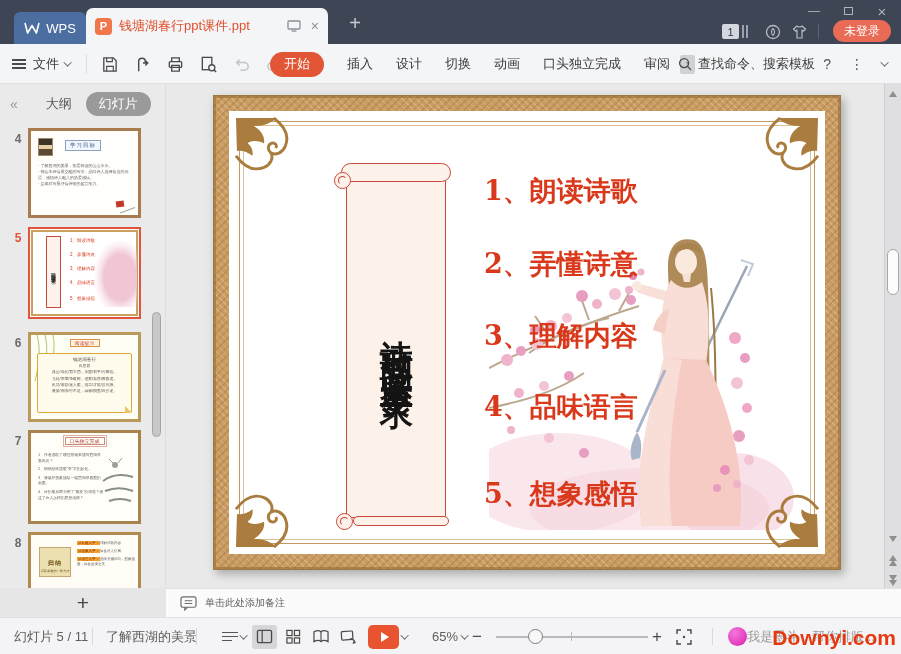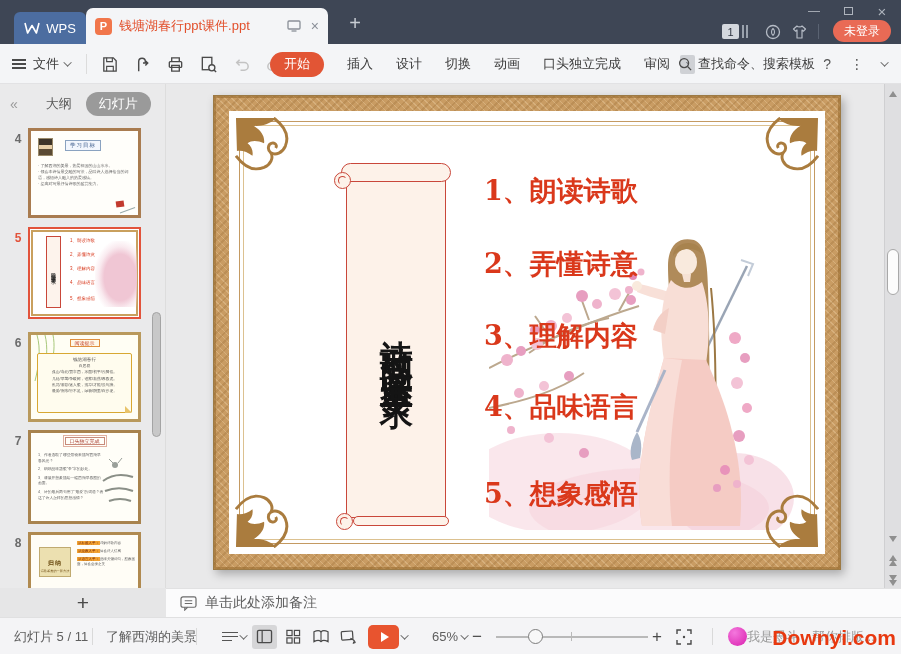--- a/index.html
+++ b/index.html
@@ -119,21 +119,21 @@
   .illus { position:absolute; right:24px; bottom:24px; z-index:1; }
 
   
   .v-scroll { position:absolute; right:0; top:0; width:17px; height:504px; background:#dfdfe1; border-left:1px solid #cfcfd1; }
   .tri { width:0; height:0; border-left:4.5px solid transparent; border-right:4.5px solid transparent; position:absolute; left:4px; }
   .tri-up { border-bottom:6px solid #8f8f8f; }
   .tri-dn { border-top:6px solid #8f8f8f; }
   .v-thumb { position:absolute; left:2px; top:165px; width:12px; height:46px; background:#fcfcfc; border:1px solid #a8a8a8; border-radius:7px; }
 
   
-  .notes { position:absolute; left:166px; top:588px; width:735px; height:29px; background:#fbfbfc; border-top:1px solid #e1e1e2; display:flex; align-items:center; gap:8px; padding-left:14px; color:#5f5f5f; font-size:14px; }
+  .notes { position:absolute; left:166px; top:588px; width:735px; height:29px; background:#fbfbfc; border-top:1px solid #e1e1e2; display:flex; align-items:center; gap:8px; padding-left:14px; color:#5f5f5f; font-size:10px; }
 
   
   .statusbar { position:absolute; left:0; top:617px; width:901px; height:37px; background:#f4f4f6; border-top:1px solid #e0e0e1; font-size:13px; color:#5e5e5e; }
   .sb { position:absolute; top:0; height:37px; display:flex; align-items:center; }
   .sdiv { position:absolute; top:10px; width:1px; height:17px; background:#d9d9d9; }
   .view-btn { width:25px; height:24px; display:flex; align-items:center; justify-content:center; border-radius:3px; }
   .view-active { background:#d6d6d8; }
   .lines-ico i { display:block; height:1.5px; background:#555; margin:2.4px 0; }
   .play-btn { width:31px; height:24px; background:#e8542f; border-radius:5px; display:flex; align-items:center; justify-content:center; }
   .play-tri { width:0; height:0; border-top:5px solid transparent; border-bottom:5px solid transparent; border-left:8px solid #fff; margin-left:2px; }

